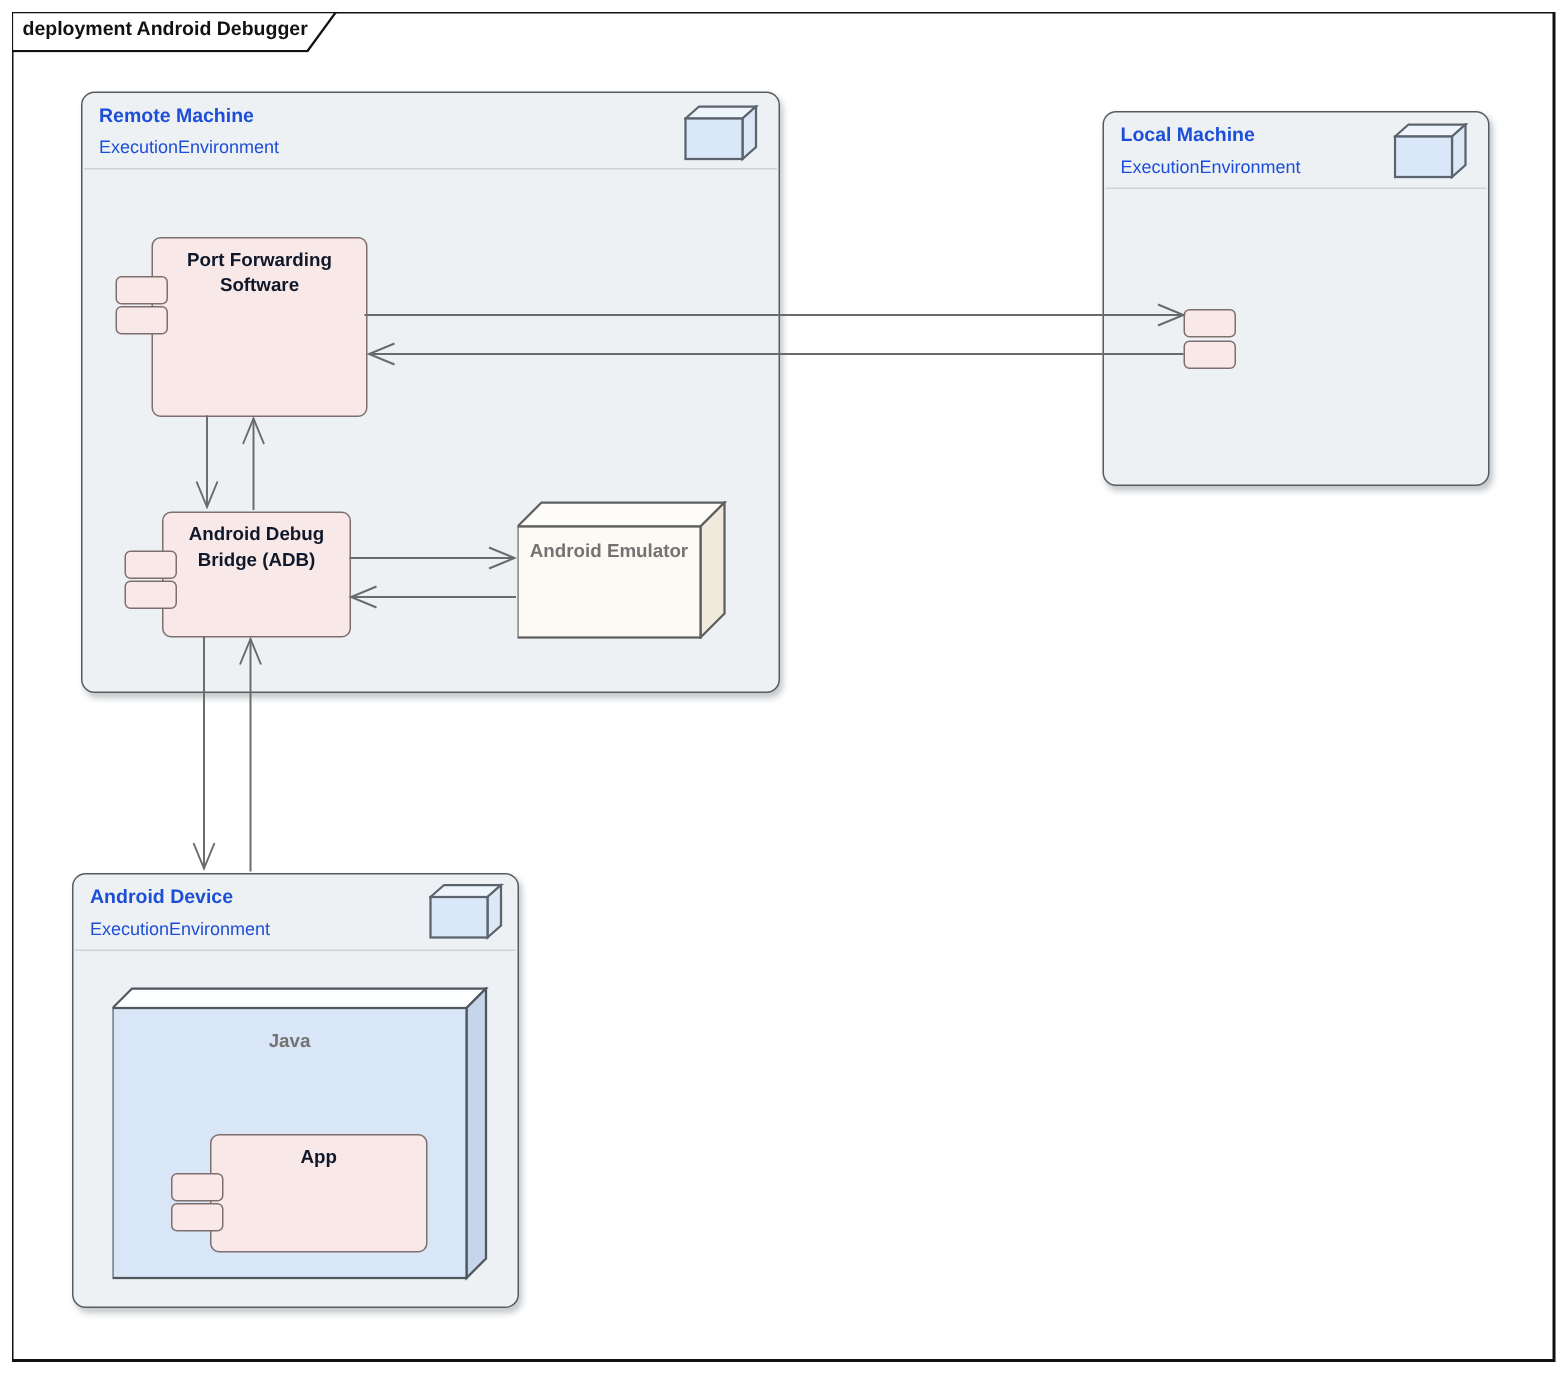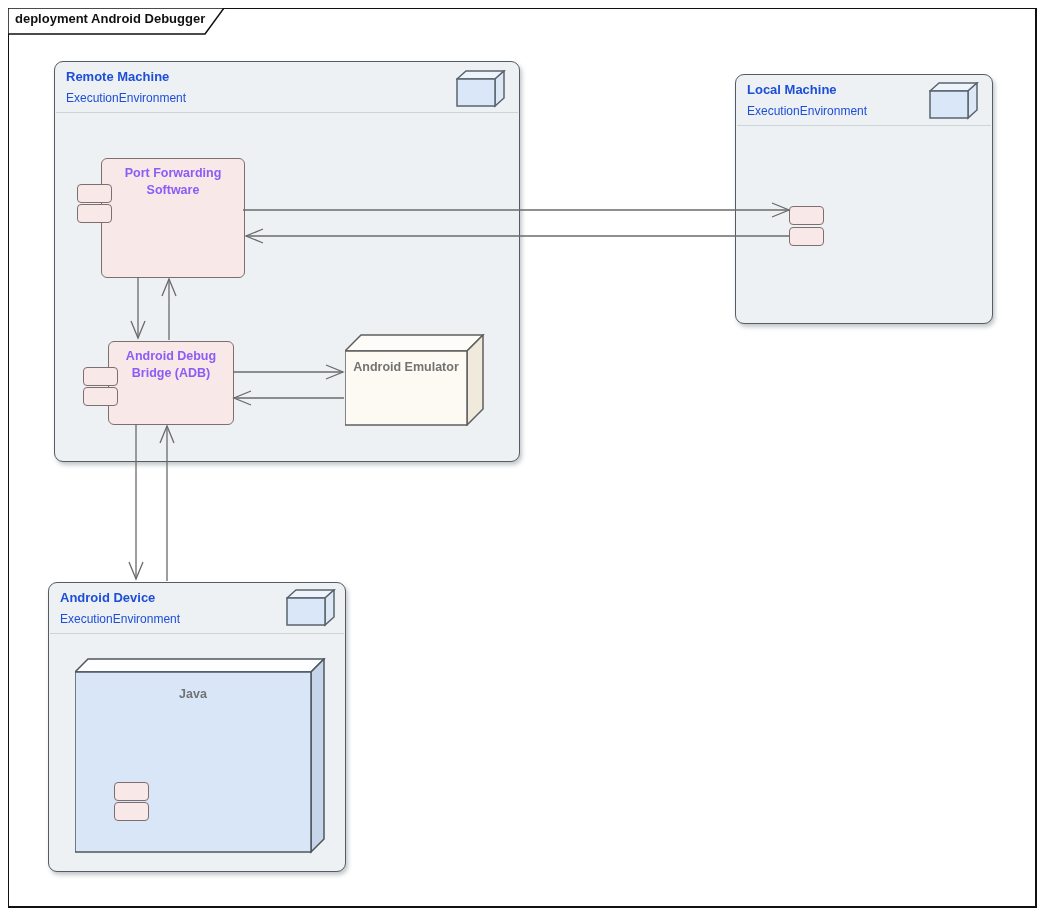--- a/index.html
+++ b/index.html
@@ -17,21 +17,21 @@
   .ee-box{position:absolute;background:#edf1f3;border:1.5px solid #565c61;border-radius:9px;
           box-shadow:2px 3px 4px rgba(120,130,140,0.45);}
   .ee-name{position:absolute;left:11px;top:7px;font-size:13px;font-weight:bold;color:#1d4ed8;white-space:nowrap;}
   .ee-stereo{position:absolute;left:11px;top:29px;font-size:12px;color:#1d4ed8;white-space:nowrap;}
   .ee-sep{position:absolute;left:1px;right:1px;top:50px;height:1px;background:#ccd4d8;}
   .cube-icon{position:absolute;}
 
   
   .component{position:absolute;background:#f8e8e8;border:1.5px solid #7e6f6f;border-radius:6px;z-index:3;}
   .comp-label{position:absolute;top:6px;left:50%;transform:translateX(-50%);
-              text-align:center;font-size:12.5px;font-weight:bold;color:#8b5cf6;line-height:17px;}
+              text-align:center;font-size:12.5px;font-weight:bold;color:#0f172a;line-height:17px;}
   .ctab{position:absolute;width:33px;height:17px;background:#f8e8e8;border:1.5px solid #7e6f6f;
         border-radius:4px;z-index:4;}
 
   
   .node-label{position:absolute;text-align:center;font-size:12.5px;font-weight:bold;color:#737373;z-index:3;}
   .node-svg{position:absolute;z-index:2;}
 
   
   #connectors{position:absolute;left:0;top:0;z-index:5;pointer-events:none;}
   #connectors polyline, #connectors line{stroke:#6a6a6a;stroke-width:1.3;fill:none;}
@@ -83,20 +83,23 @@
     <rect x="1" y="9" width="38" height="27" fill="#d9e7f8" stroke="#5b646e" stroke-width="1.5"></rect>
   </svg>
 
   <svg class="node-svg" style="left:75px;top:658px;" width="251" height="196">
     <polygon points="0,14 13,1 249,1 236,14" fill="#fdfeff" stroke="#4f565e" stroke-width="1.5"></polygon>
     <polygon points="236,14 249,1 249,181 236,194" fill="#c7d5ea" stroke="#4f565e" stroke-width="1.5"></polygon>
     <rect x="0" y="14" width="236" height="180" fill="#d9e6f8" stroke="#4f565e" stroke-width="1.5"></rect>
   </svg>
   <div class="node-label" style="left:75px;top:687px;width:236px;">Java</div>
 
+  <div class="component" style="left:140px;top:756px;width:143px;height:77px;">
+    <div class="comp-label" style="width:120px;">App</div>
+  </div>
   <div class="ctab" style="left:114px;top:782px;"></div>
   <div class="ctab" style="left:114px;top:802px;"></div>
 
   <svg class="node-svg" style="left:345px;top:334px;" width="140" height="92">
     <polygon points="0,17 16,1 138,1 122,17" fill="#fdfcf8" stroke="#5f5f5f" stroke-width="1.5"></polygon>
     <polygon points="122,17 138,1 138,75 122,91" fill="#f0eadd" stroke="#5f5f5f" stroke-width="1.5"></polygon>
     <rect x="0" y="17" width="122" height="74" fill="#fdfaf4" stroke="#5f5f5f" stroke-width="1.5"></rect>
   </svg>
   <div class="node-label" style="left:345px;top:360px;width:122px;">Android Emulator</div>
 

